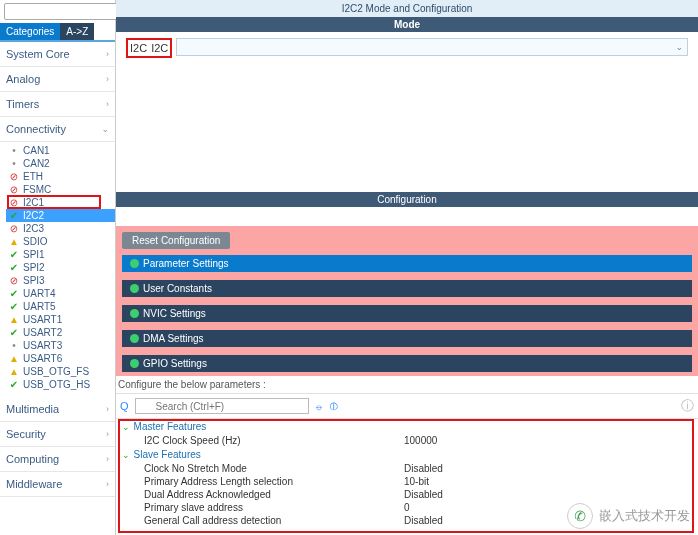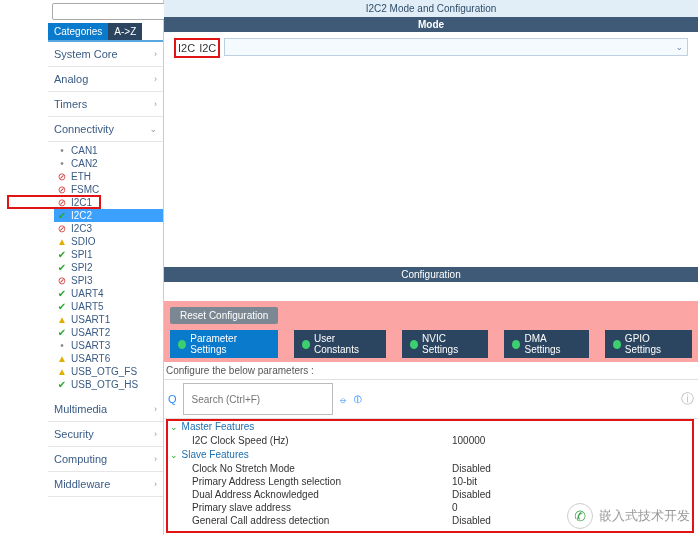--- a/index.html
+++ b/index.html
@@ -1,18 +1,18 @@
 <!DOCTYPE html>
 <html><head>
 <meta charset="utf-8">
 <style>
   * { box-sizing: border-box; margin: 0; padding: 0; }
   body { font-family: "Segoe UI", Arial, sans-serif; font-size: 11px; color: #333; background: #fff; width: 698px; height: 535px; overflow: hidden; position: relative; }
   .app { display: flex; height: 100%; }
-  .sidebar { width: 116px; background: #fff; border-right: 1px solid #ccc; display: flex; flex-direction: column; margin-left: 48px; }
+  .sidebar { width: 116px; background: #fff; border-right: 1px solid #ccc; display: flex; flex-direction: column; }
   .sidebar-top { display: flex; align-items: center; padding: 3px 4px; gap: 3px; }
   .search-box { flex: 1; height: 17px; border: 1px solid #aaa; border-radius: 2px; padding: 0 3px; font-size: 10px; }
   .gear { color: #2d8cff; font-size: 13px; }
   .sidebar-tabs { display: flex; font-size: 10px; }
   .sidebar-tab { padding: 3px 6px; cursor: pointer; }
   .sidebar-tab.active { background: #0a7acc; color: #fff; }
   .sidebar-tab.inactive { background: #2b4560; color: #fff; }
   .sidebar-scroll { flex: 1; overflow: auto; border-top: 2px solid #5aa6e0; }
   .cat { border-bottom: 1px solid #e6e6e6; padding: 6px 6px; display: flex; justify-content: space-between; align-items: center; color: #3a5b85; }
   .cat .chev { color: #999; font-size: 9px; }
@@ -32,28 +32,28 @@
   .mode-row { padding: 6px 10px; display: flex; }
   .mode-box { border: 2px solid #e01414; padding: 2px; display: flex; align-items: center; gap: 4px; }
   .mode-label { color: #333; font-size: 11px; }
   .mode-select { flex: 1; margin-left: 4px; }
   .mode-select-inner { height: 18px; border: 1px solid #bcd0e2; background: #f5faff; width: 100%; display: flex; align-items: center; justify-content: flex-end; padding-right: 4px; }
   .mode-chev { color: #6a89a9; font-size: 9px; }
   .blank { flex: 1; background: #fff; }
   .config-bar { background: #3e5a76; color: #fff; text-align: center; font-size: 10px; padding: 2px 12px; }
   .config-area { background: #fca5a5; padding: 6px 6px 4px 6px; margin-top: 19px; }
   .reset-btn { display: inline-block; background: #7b8793; color: #fff; padding: 3px 10px; font-size: 10px; border-radius: 2px; }
-  .config-tabs { display: flex; gap: 16px; margin-top: 6px; }
+  .config-tabs { display: flex; gap: 8px; margin-top: 6px; flex-direction: column; }
   .ctab { background: #2b4560; color: #fff; font-size: 10px; padding: 3px 8px; display: flex; align-items: center; gap: 4px; }
   .ctab.active { background: #0a7acc; }
   .ctab .dot { width: 9px; height: 9px; border-radius: 50%; background: #3bcf6f; display: inline-block; }
   .config-note { font-size: 10px; color: #555; padding: 3px 2px; background: #fff; }
   .param-toolbar { display: flex; align-items: center; gap: 6px; padding: 3px 4px; background: #fff; border-top: 1px solid #e0e0e0; border-bottom: 1px solid #e0e0e0; }
   .param-toolbar .q { color: #2d8cff; }
-  .param-search { flex: 0 0 150px; height: 32px; border: 1px solid #bbb; font-size: 10px; padding: 0 8px; color: #aaa; }
+  .param-search { flex: 0 0 150px; height: 16px; border: 1px solid #bbb; font-size: 10px; padding: 0 20px; color: #aaa; }
   .info-icon { margin-left: auto; color: #bbb; font-size: 13px; }
   .params { background: #fff; position: relative; padding-bottom: 8px; }
   .red-param-box { position: absolute; border: 2px solid #e01414; left: 2px; top: 0; right: 4px; bottom: 2px; pointer-events: none; }
   .group-row { display: flex; align-items: center; color: #1e6fb0; padding: 2px 6px; font-size: 10px; }
   .group-row .gchev { color: #2aa82a; margin-right: 4px; font-size: 9px; }
   .param-row { display: flex; padding: 1px 0 1px 28px; font-size: 10px; }
   .param-row.sel { background: #d6e8f7; }
   .pname { flex: 0 0 260px; }
   .pval { flex: 1; }
   .pval.sel { color: #1e6fb0; }

